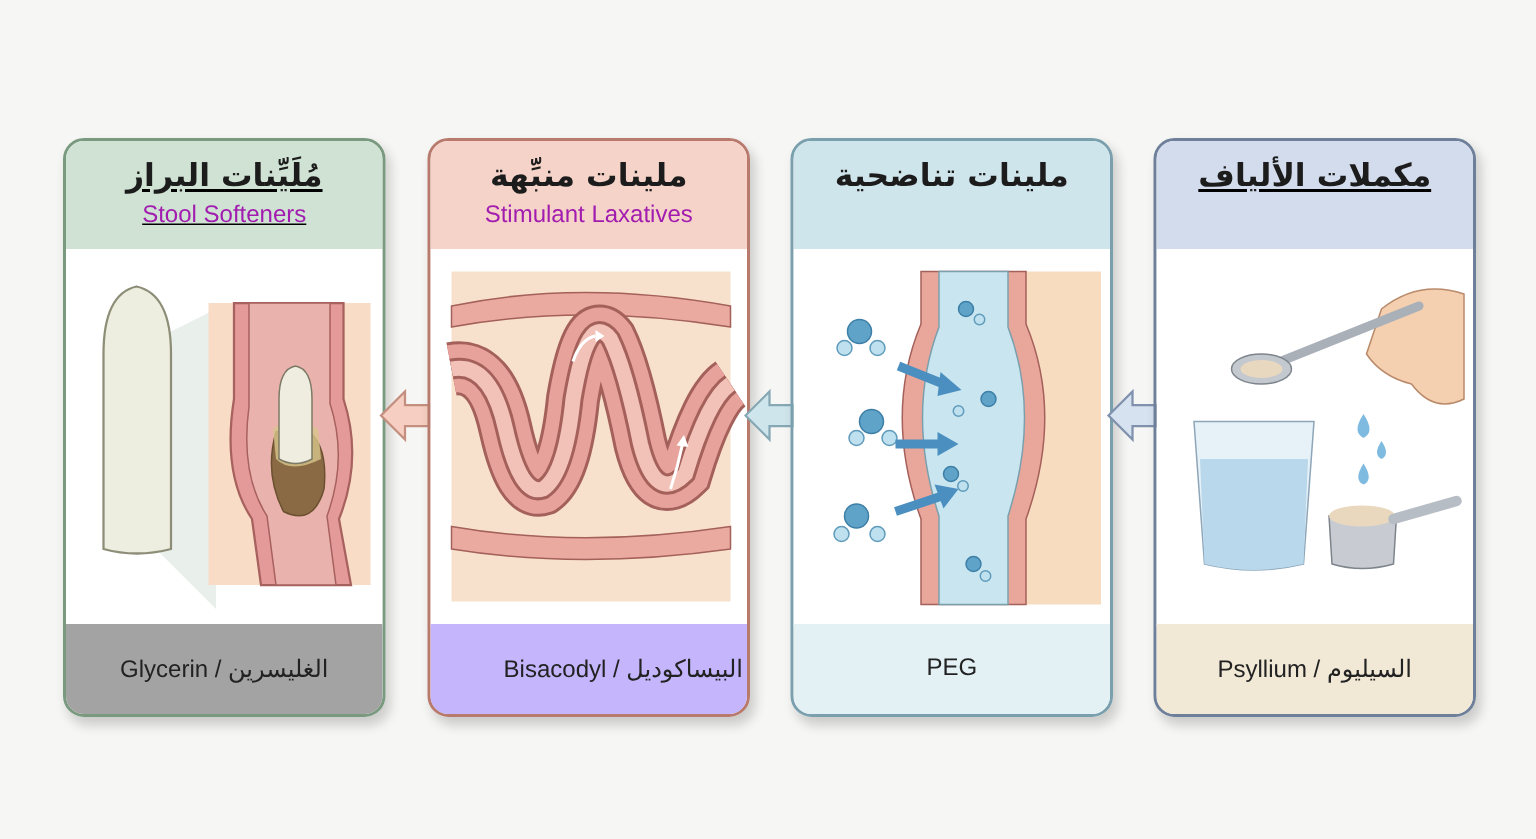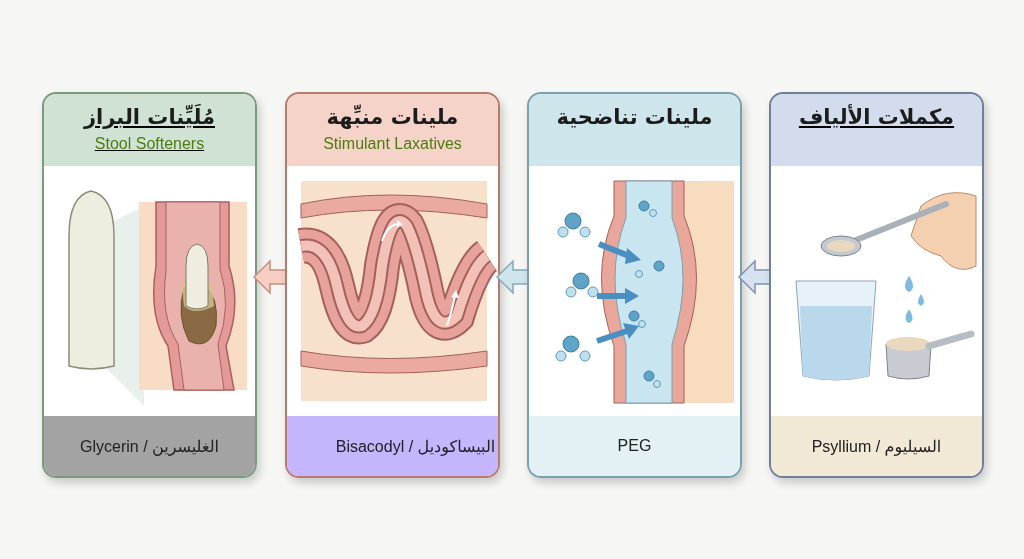--- a/index.html
+++ b/index.html
@@ -1,20 +1,20 @@
 <!DOCTYPE html>
 <html><head>
 <meta charset="utf-8">
 <style>
   html,body{margin:0;padding:0;}
   body{width:1024px;height:559px;background:#f6f6f4;position:relative;overflow:hidden;font-family:"Liberation Sans",sans-serif;}
   .card{position:absolute;top:92px;width:215px;height:386px;border-radius:14px;border:2px solid;box-sizing:border-box;overflow:hidden;box-shadow:3px 5px 8px rgba(0,0,0,0.18);}
   .card .hdr{height:72px;text-align:center;box-sizing:border-box;padding-top:10px;}
   .card .ar{font-family:"DejaVu Sans",sans-serif;font-weight:bold;font-size:21px;color:#1c1c1c;direction:rtl;line-height:26px;}
-  .card .en{font-size:16px;color:#4d7c0f;line-height:22px;margin-top:3px;}
+  .card .en{font-size:16px;color:#a21caf;line-height:22px;margin-top:3px;}
   .card .img{position:absolute;left:0;right:0;top:72px;height:252px;background:#ffffff;}
   .card .ftr{position:absolute;left:0;right:0;bottom:0;height:60px;display:flex;align-items:center;justify-content:center;font-size:16px;color:#222;}
   .card .img svg{position:absolute;left:0;top:0;}
   .arrow{position:absolute;top:255px;width:40px;height:44px;}
 </style>
 </head>
 <body>
 
 <div class="card" style="left:42px;border-color:#7a9a80;">
   <div class="hdr" style="background:#cfe2d3;text-decoration:underline;">

